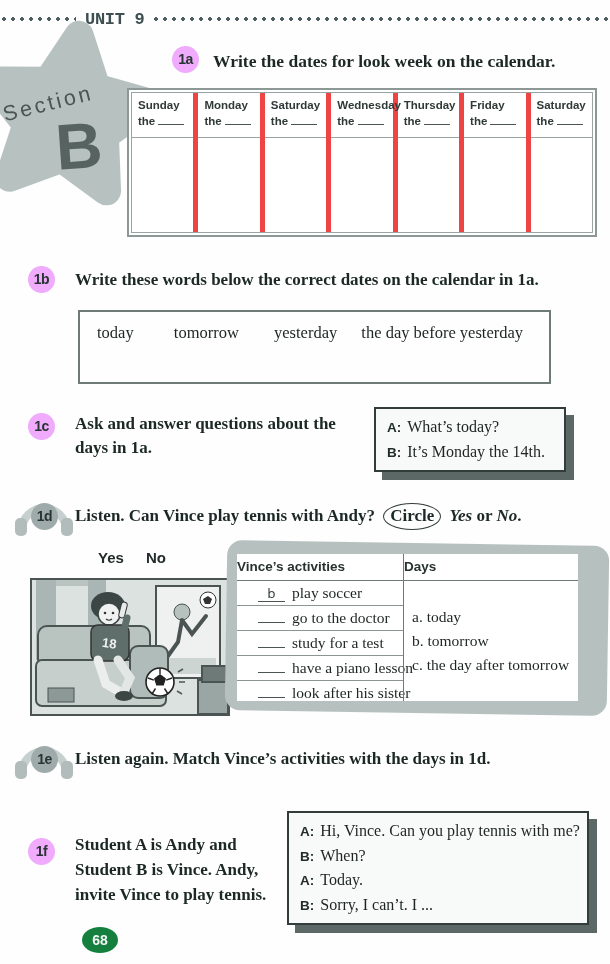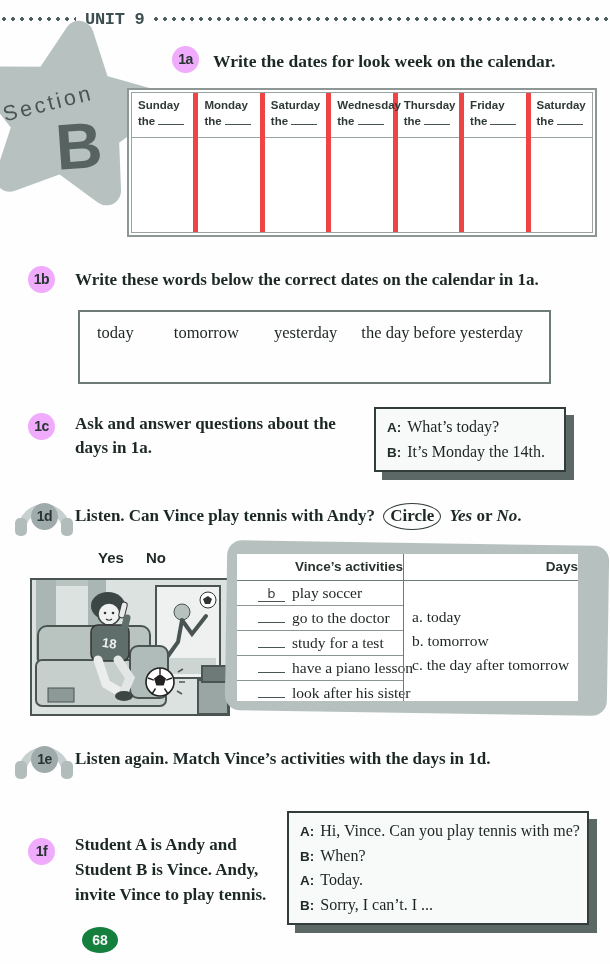--- a/index.html
+++ b/index.html
@@ -59,21 +59,21 @@
   .yn{position:absolute;font-family:"Liberation Sans",sans-serif;font-weight:bold;font-size:15px;color:#222c2a;}
 
   .illus{position:absolute;left:30px;top:578px;width:196px;height:134px;border:2px solid #4a5452;background:#dde3e1;}
 
   .backdrop{position:absolute;left:226px;top:543px;width:382px;height:170px;background:#b6c1bf;
             border-radius:15px;transform:rotate(0.9deg);}
 
   .acttable{position:absolute;left:237px;top:554px;width:341px;height:147px;background:#fff;display:flex;}
   .at-left{width:166px;}
   .at-right{flex:1;border-left:1px solid #6f7a78;}
-  .at-hd{height:26px;border-bottom:1px solid #6f7a78;text-align:right;
+  .at-hd{height:26px;border-bottom:1px solid #6f7a78;text-align:left;
          font-family:"Liberation Sans",sans-serif;font-weight:bold;font-size:13.5px;line-height:26px;color:#28332f;}
   .at-row{height:24px;line-height:23px;font-size:15.5px;white-space:nowrap;}
   .at-left .at-row{border-bottom:1px solid #8b9593;padding-left:21px;}
   .at-left .at-row:last-child{border-bottom:none;}
   .at-right .at-row{padding-left:8px;}
   .act-blank{width:27px;margin-right:7px;text-align:center;font-family:"DejaVu Sans",sans-serif;
              font-size:13px;line-height:14px;color:#3a4442;}
 
   
   .pageno{position:absolute;left:82px;top:927px;width:36px;height:26px;border-radius:50%;background:#15803d;

